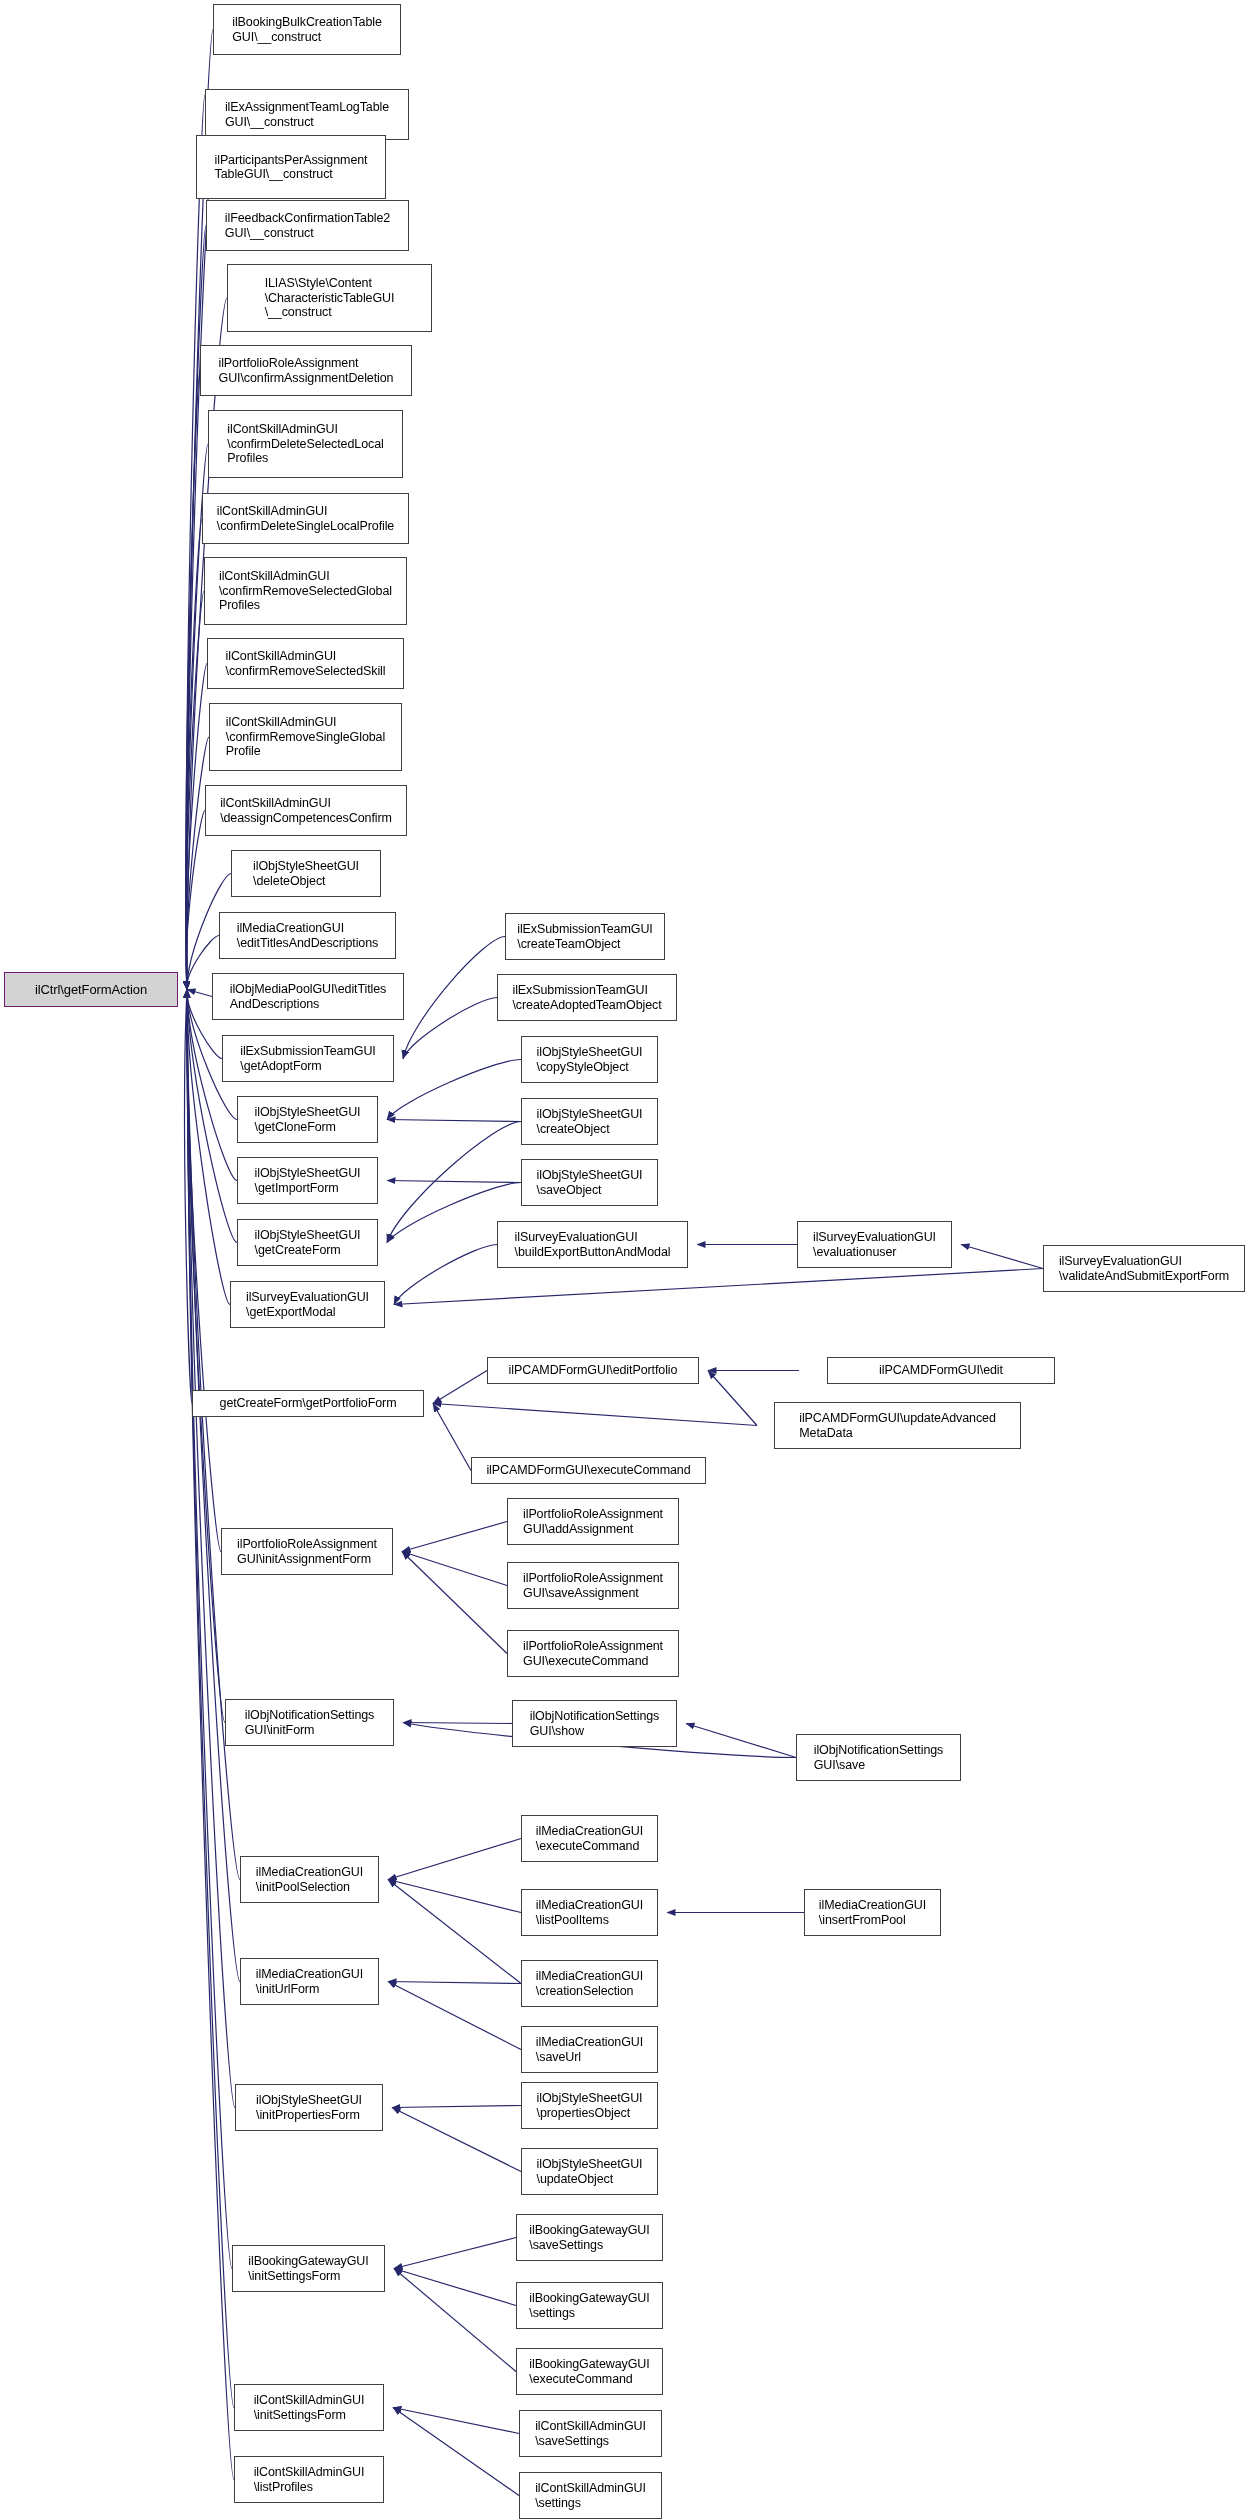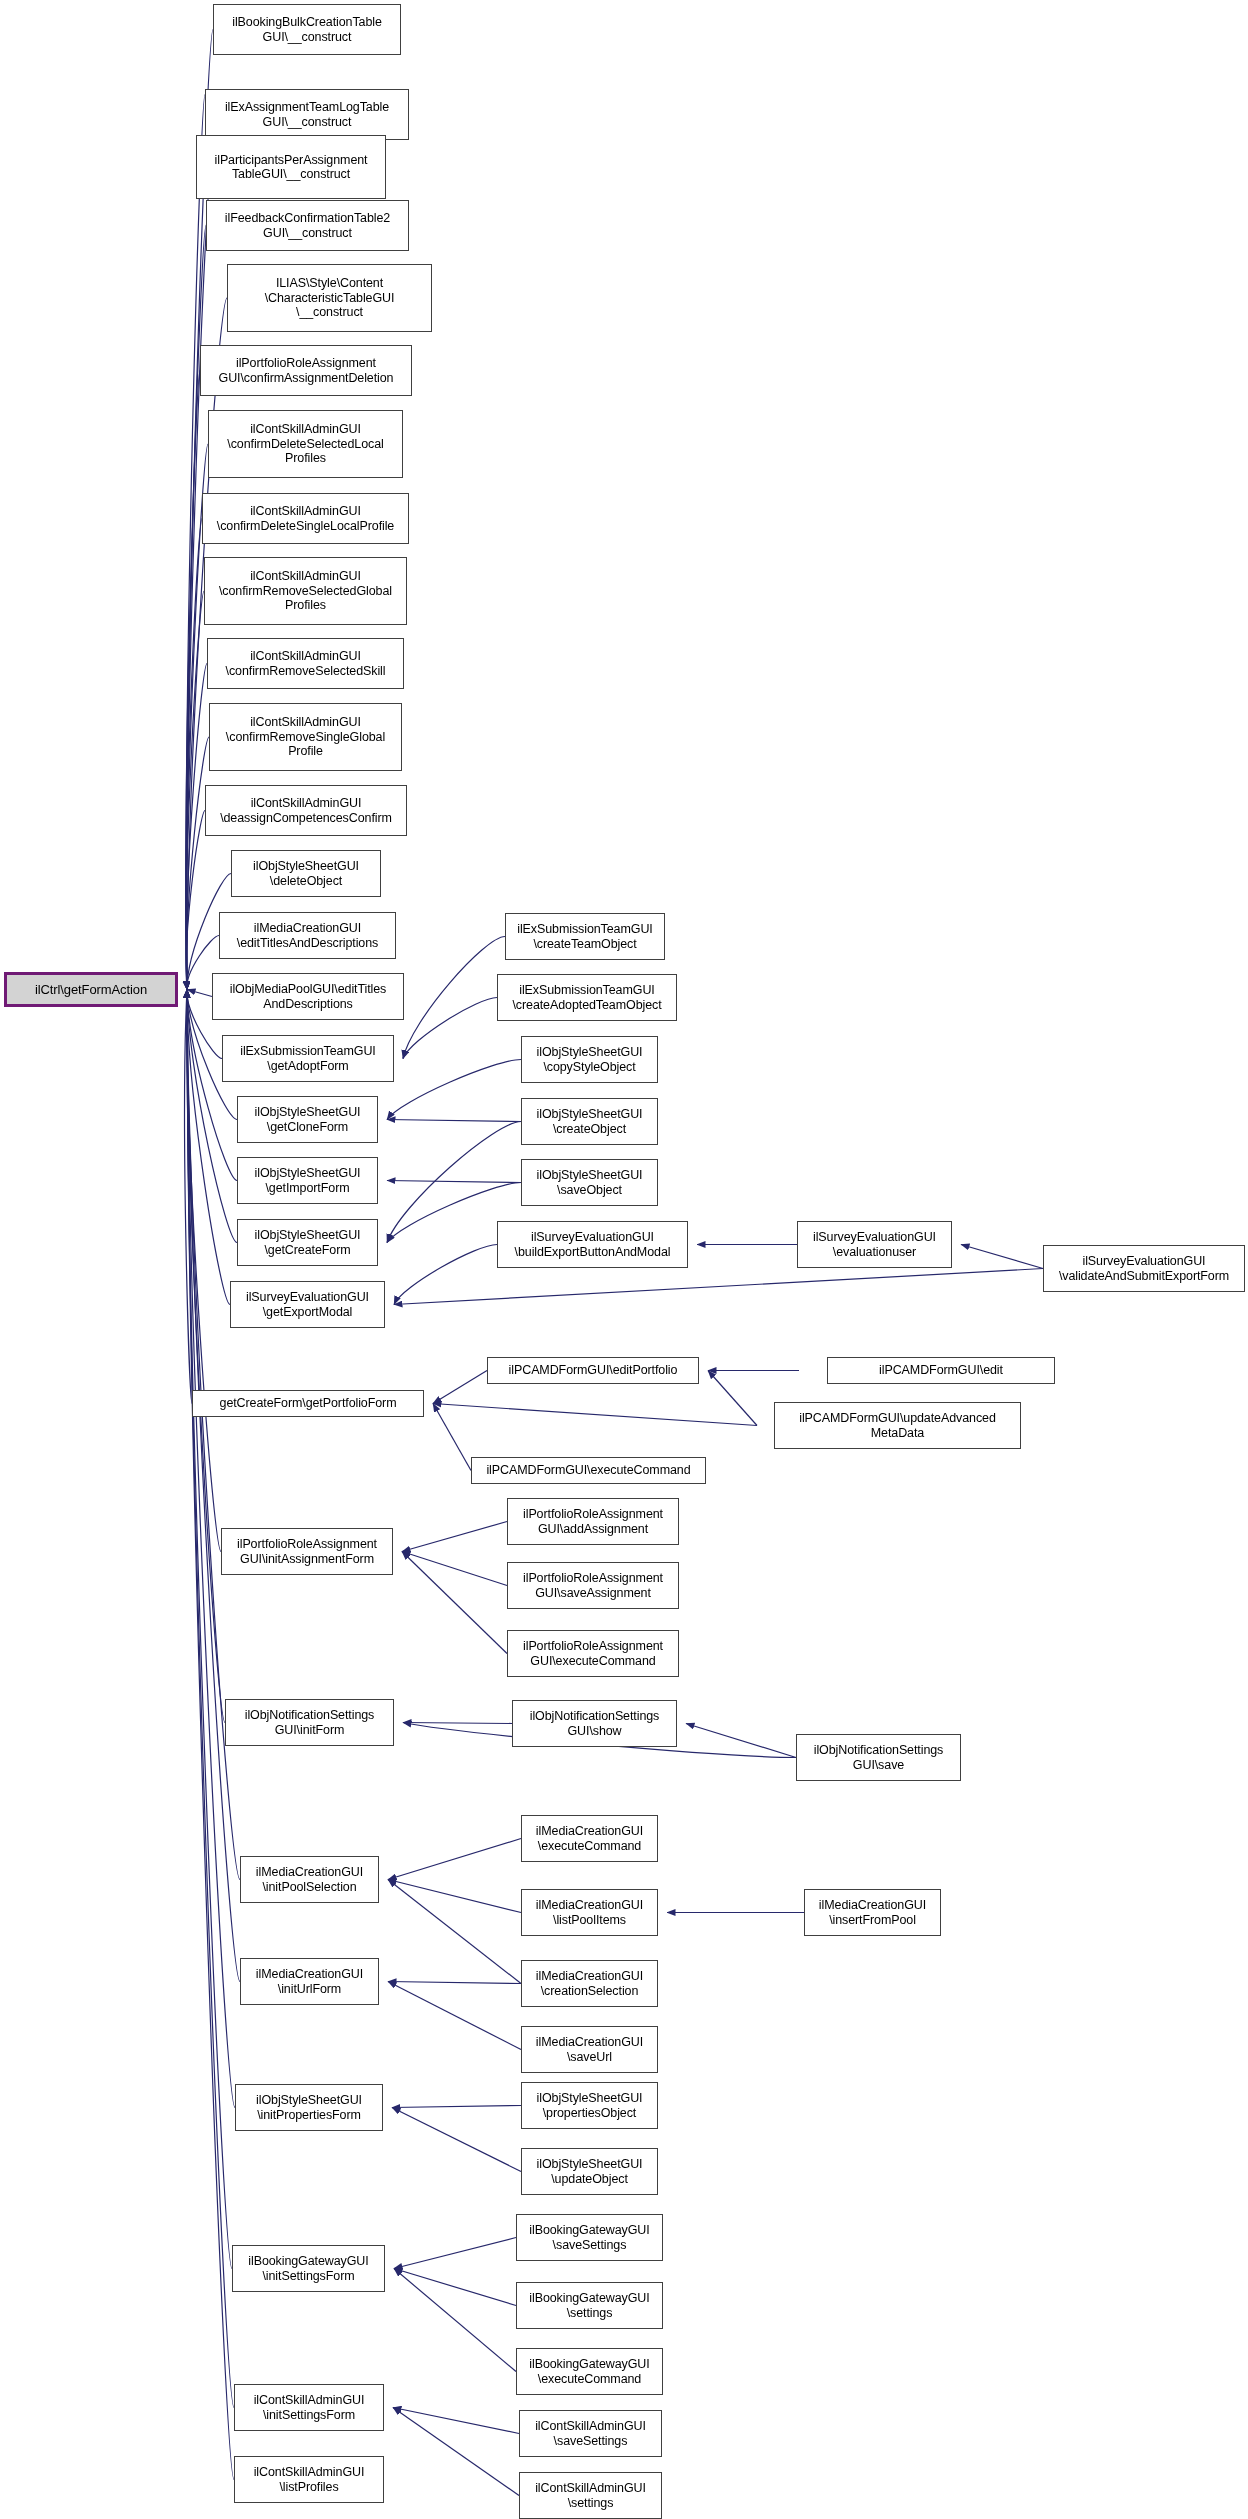--- a/index.html
+++ b/index.html
@@ -27,31 +27,30 @@
   }
   .node {
     position: absolute;
     box-sizing: border-box;
     border: 1px solid #404040;
     background: #ffffff;
     color: #000000;
     display: flex;
     align-items: center;
     justify-content: center;
-    text-align: center;
     font-size: 12.5px;
     line-height: 1.16;
     letter-spacing: -0.1px;
     padding: 1px 3px;
     word-break: break-word;
     overflow: hidden;
   }
   .node.root {
     background: #d3d3d3;
-    border: 3px solid #701a75;
+    border: 1px solid #701a75;
     font-size: 13px;
   }
   .node-label {
     display: block;
     white-space: pre-line;
   }
 </style>
 </head>
 <body>
 

